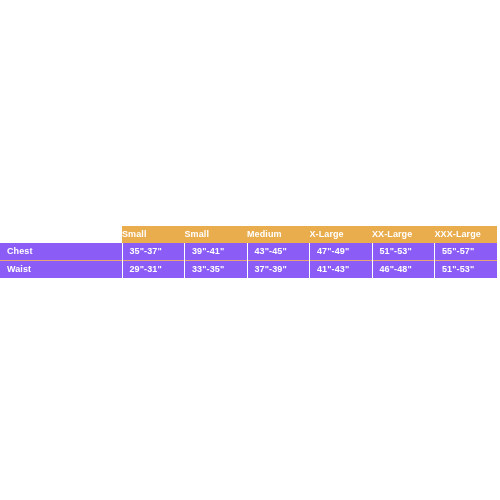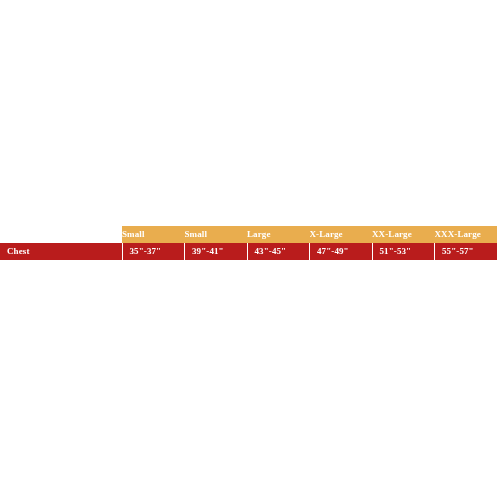--- a/index.html
+++ b/index.html
@@ -29,21 +29,20 @@
     top: 226px;
     width: 497px;
   }
 
   table.size-chart {
     border-collapse: collapse;
     table-layout: fixed;
     width: 497px;
     font-size: 9px;
     line-height: 1;
-    font-family: Liberation Serif, serif;
   }
 
   table.size-chart col.label-col { width: 122px; }
   table.size-chart col.size-col  { width: 62.5px; }
 
   table.size-chart th,
   table.size-chart td {
     padding: 0;
     margin: 0;
     border: 0;
@@ -71,21 +70,21 @@
     letter-spacing: 0.1px;
   }
   th.size-head:last-child {
     border-right: 0;
   }
 
   
   tr.chart-row td {
     height: 17px;
     vertical-align: middle;
-    background: #b91c1c;
+    background: #8b5cf6;
     color: #ffffff;
     font-weight: bold;
   }
 
   tr.chart-row td.row-label {
     text-align: left;
     padding-left: 7px;
     border-right: 1px solid #ffffff;
     letter-spacing: 0.1px;
   }
@@ -119,35 +118,44 @@
         <col class="size-col">
         <col class="size-col">
         <col class="size-col">
       </colgroup>
 
       <thead>
         <tr class="chart-head">
           <th class="corner-cell"></th>
           <th class="size-head">Small</th>
           <th class="size-head">Small</th>
-          <th class="size-head">Large</th>
+          <th class="size-head">Medium</th>
           <th class="size-head">X-Large</th>
           <th class="size-head">XX-Large</th>
           <th class="size-head">XXX-Large</th>
         </tr>
       </thead>
 
       <tbody>
         <tr class="chart-row">
           <td class="row-label">Chest</td>
           <td class="measure-cell">35"-37"</td>
           <td class="measure-cell">39"-41"</td>
           <td class="measure-cell">43"-45"</td>
           <td class="measure-cell">47"-49"</td>
           <td class="measure-cell">51"-53"</td>
           <td class="measure-cell">55"-57"</td>
         </tr>
 
+        <tr class="chart-row row-divider">
+          <td class="row-label">Waist</td>
+          <td class="measure-cell">29"-31"</td>
+          <td class="measure-cell">33"-35"</td>
+          <td class="measure-cell">37"-39"</td>
+          <td class="measure-cell">41"-43"</td>
+          <td class="measure-cell">46"-48"</td>
+          <td class="measure-cell">51"-53"</td>
+        </tr>
       </tbody>
     </table>
   </div>
 
 </div>
 
 </body></html>

